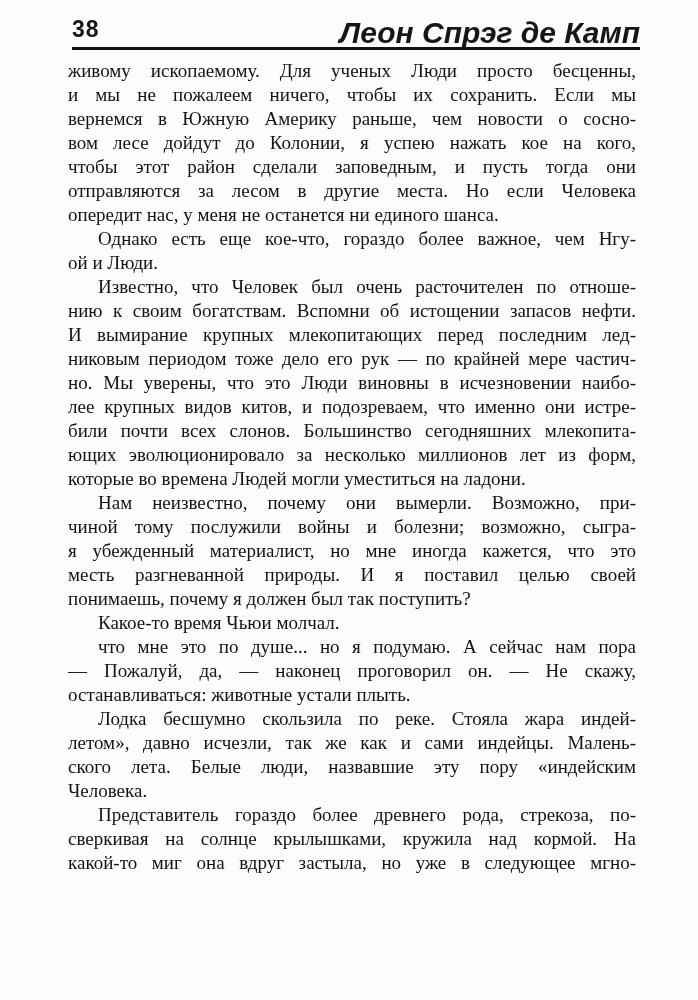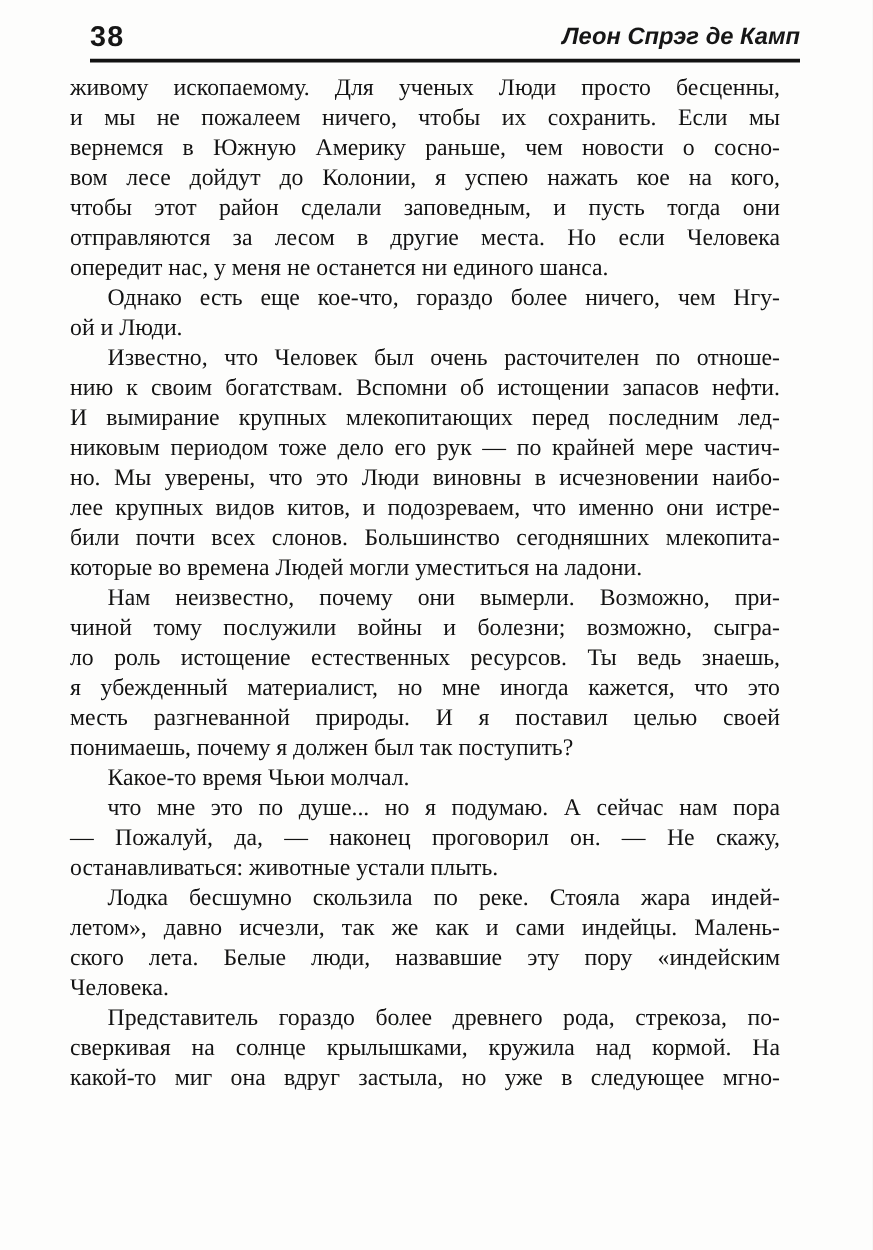--- a/index.html
+++ b/index.html
@@ -17,46 +17,46 @@
     color: #111;
     overflow: hidden;
   }
   .header {
     position: absolute;
     left: 72px;
     top: 16px;
     width: 568px;
     display: flex;
     justify-content: space-between;
-    align-items: center;
+    align-items: flex-start;
     font-family: "Liberation Sans", sans-serif;
   }
   .page-number {
     font-size: 23px;
     font-weight: bold;
     letter-spacing: 1px;
     color: #161616;
   }
   .running-title {
-    font-size: 19px;
+    font-size: 30px;
     font-weight: bold;
     font-style: italic;
     color: #161616;
   }
   .header-rule {
     position: absolute;
     left: 72px;
     top: 47px;
     width: 568px;
     height: 3px;
     background: #121212;
   }
   .body-text {
     position: absolute;
-    left: 56px;
+    left: 68px;
     top: 59px;
     width: 568px;
     font-size: 19px;
     line-height: 24px;
     color: #131313;
   }
   .paragraph { margin: 0; }
   .line {
     text-align: justify;
     text-align-last: justify;
@@ -84,37 +84,37 @@
       <div class="paragraph">
         <div class="line">живому ископаемому. Для ученых Люди просто бесценны,</div>
         <div class="line">и мы не пожалеем ничего, чтобы их сохранить. Если мы</div>
         <div class="line">вернемся в Южную Америку раньше, чем новости о сосно-</div>
         <div class="line">вом лесе дойдут до Колонии, я успею нажать кое на кого,</div>
         <div class="line">чтобы этот район сделали заповедным, и пусть тогда они</div>
         <div class="line">отправляются за лесом в другие места. Но если Человека</div>
         <div class="line last">опередит нас, у меня не останется ни единого шанса.</div>
       </div>
       <div class="paragraph indented">
-        <div class="line">Однако есть еще кое-что, гораздо более ничего, чем Нгу-</div>
+        <div class="line">Однако есть еще кое-что, гораздо более важное, чем Нгу-</div>
         <div class="line last">ой и Люди.</div>
       </div>
       <div class="paragraph indented">
         <div class="line">Известно, что Человек был очень расточителен по отноше-</div>
         <div class="line">нию к своим богатствам. Вспомни об истощении запасов нефти.</div>
         <div class="line">И вымирание крупных млекопитающих перед последним лед-</div>
         <div class="line">никовым периодом тоже дело его рук — по крайней мере частич-</div>
         <div class="line">но. Мы уверены, что это Люди виновны в исчезновении наибо-</div>
         <div class="line">лее крупных видов китов, и подозреваем, что именно они истре-</div>
         <div class="line">били почти всех слонов. Большинство сегодняшних млекопита-</div>
+        <div class="line">ющих эволюционировало за несколько миллионов лет из форм,</div>
         <div class="line last">которые во времена Людей могли уместиться на ладони.</div>
       </div>
       <div class="paragraph indented">
         <div class="line">Нам неизвестно, почему они вымерли. Возможно, при-</div>
         <div class="line">чиной тому послужили войны и болезни; возможно, сыгра-</div>
-        <div class="line">ло роль истощение естественных ресурсов. Ты ведь знаешь,</div>
         <div class="line">я убежденный материалист, но мне иногда кажется, что это</div>
         <div class="line">месть разгневанной природы. И я поставил целью своей</div>
         <div class="line last">понимаешь, почему я должен был так поступить?</div>
       </div>
       <div class="paragraph indented">
         <div class="line last">Какое-то время Чьюи молчал.</div>
       </div>
       <div class="paragraph indented">
         <div class="line">что мне это по душе... но я подумаю. А сейчас нам пора</div>
         <div class="line">— Пожалуй, да, — наконец проговорил он. — Не скажу,</div>

